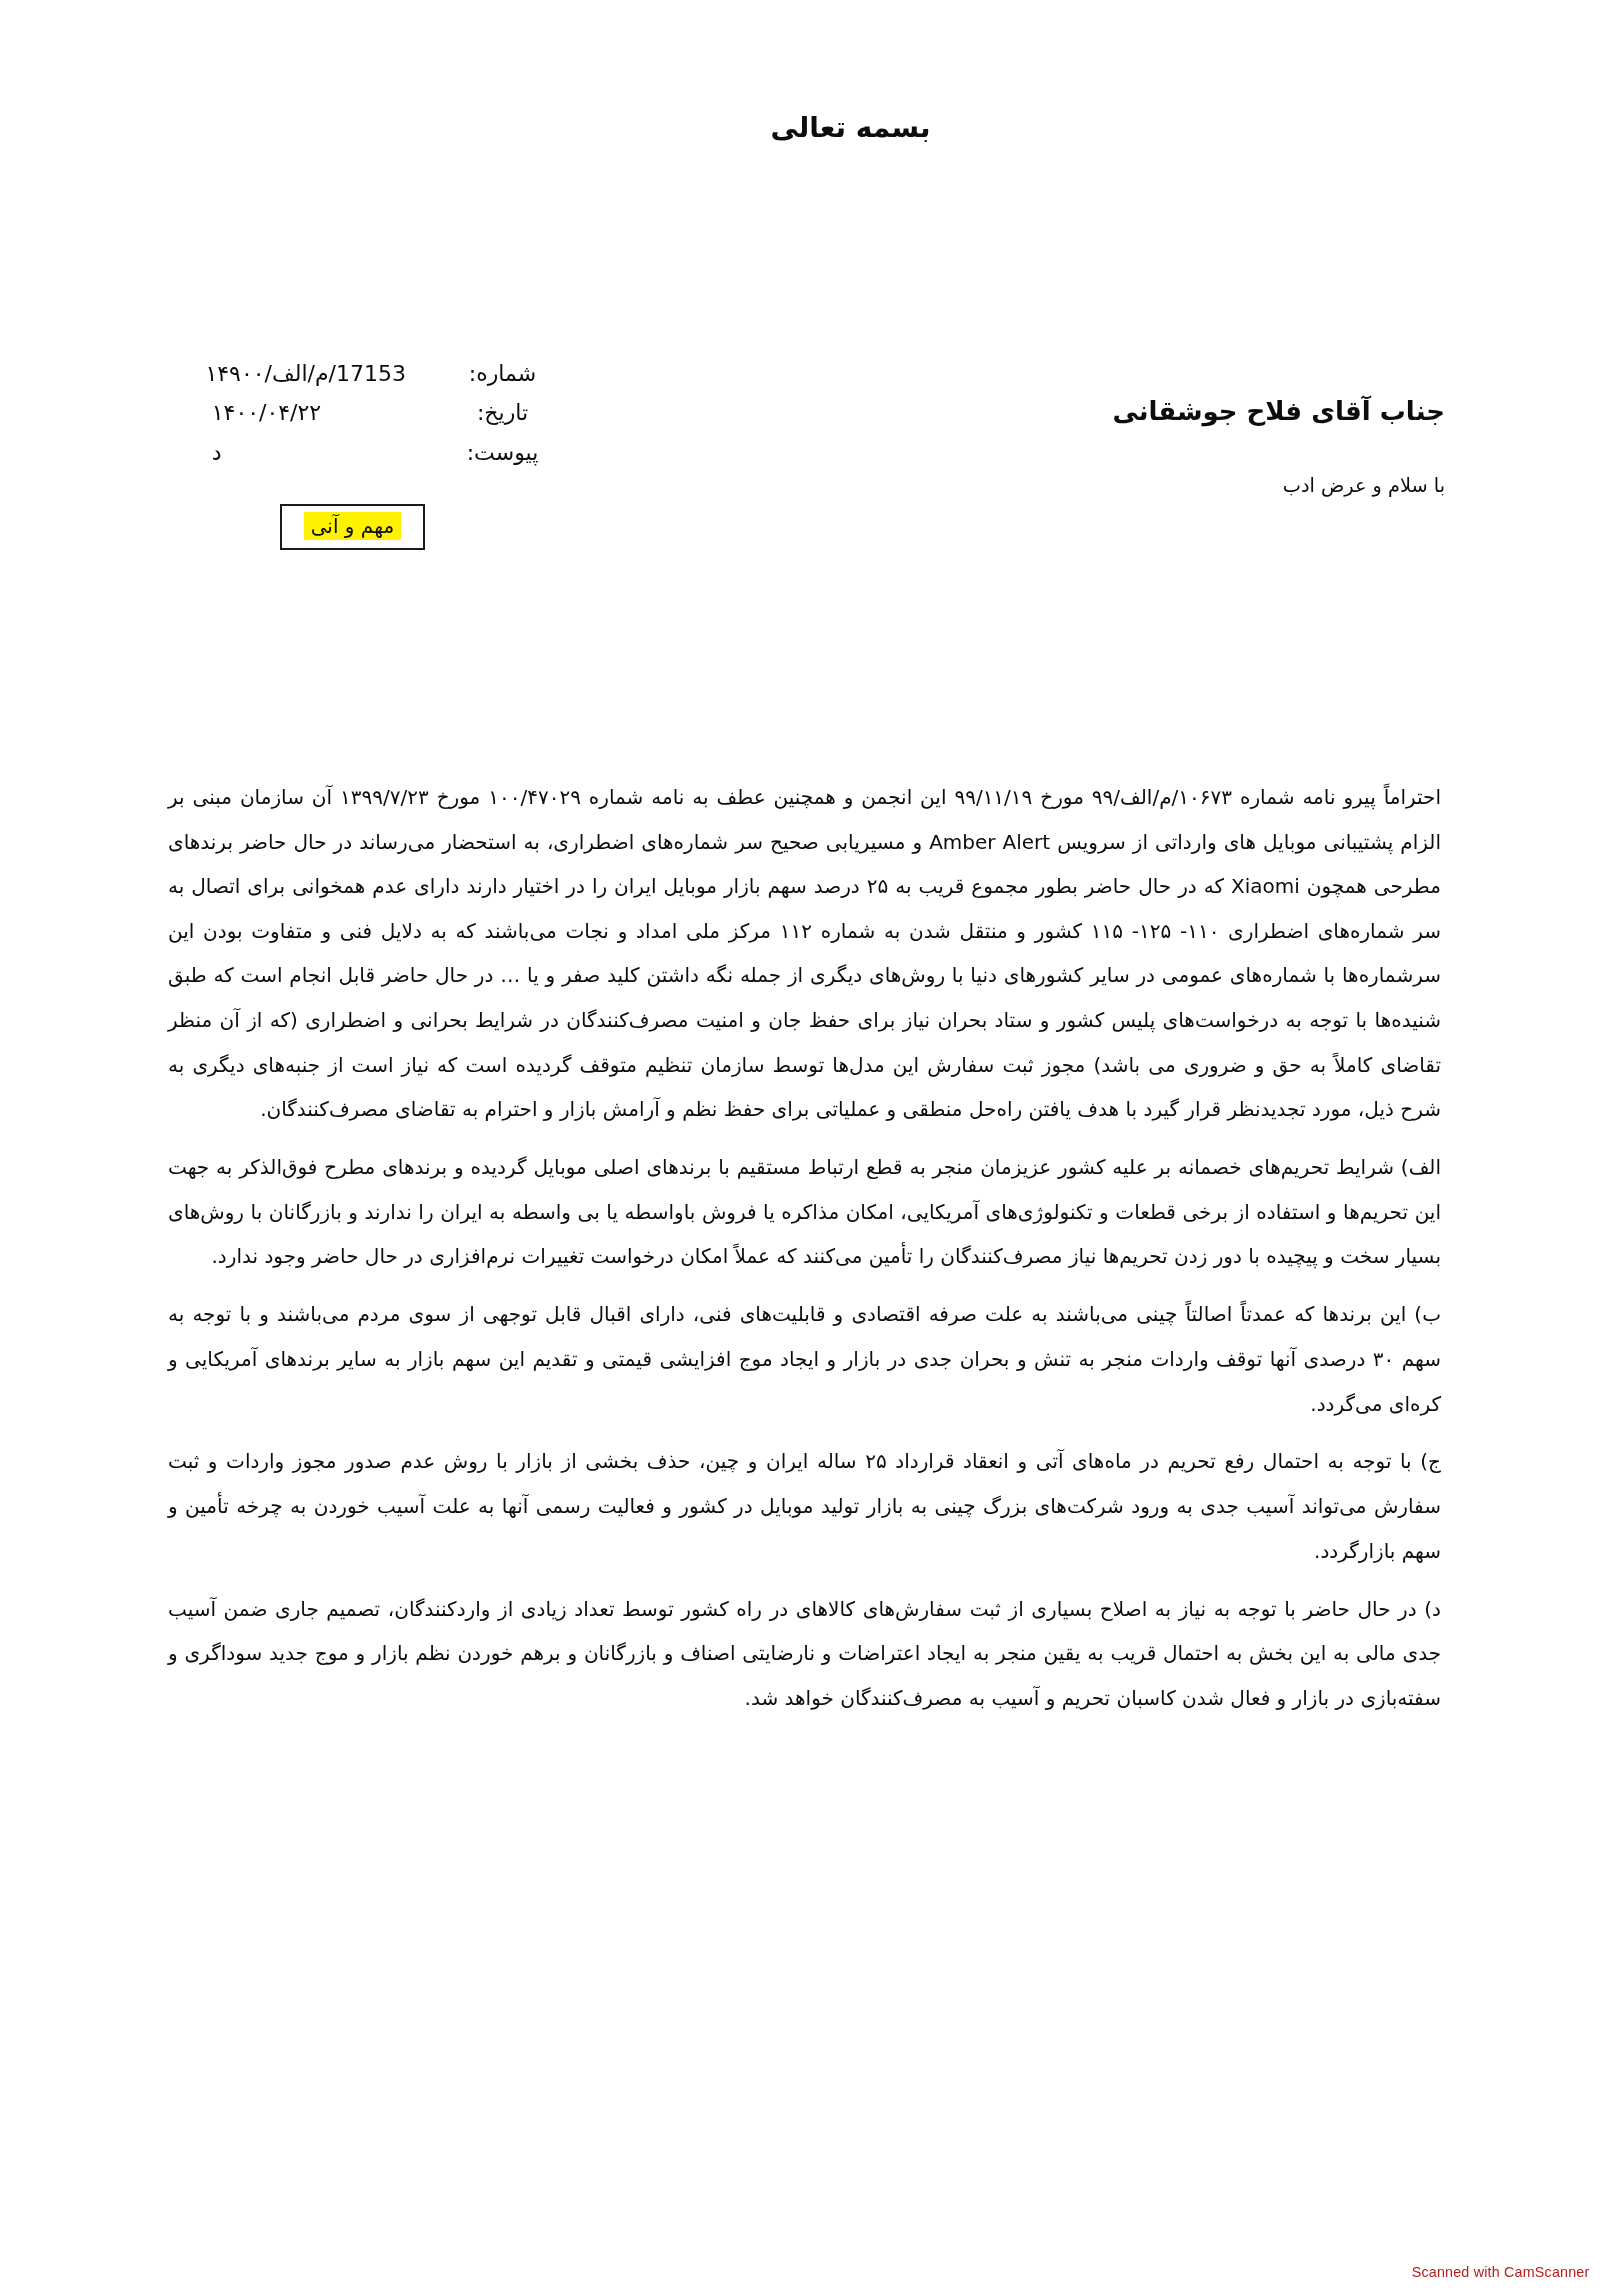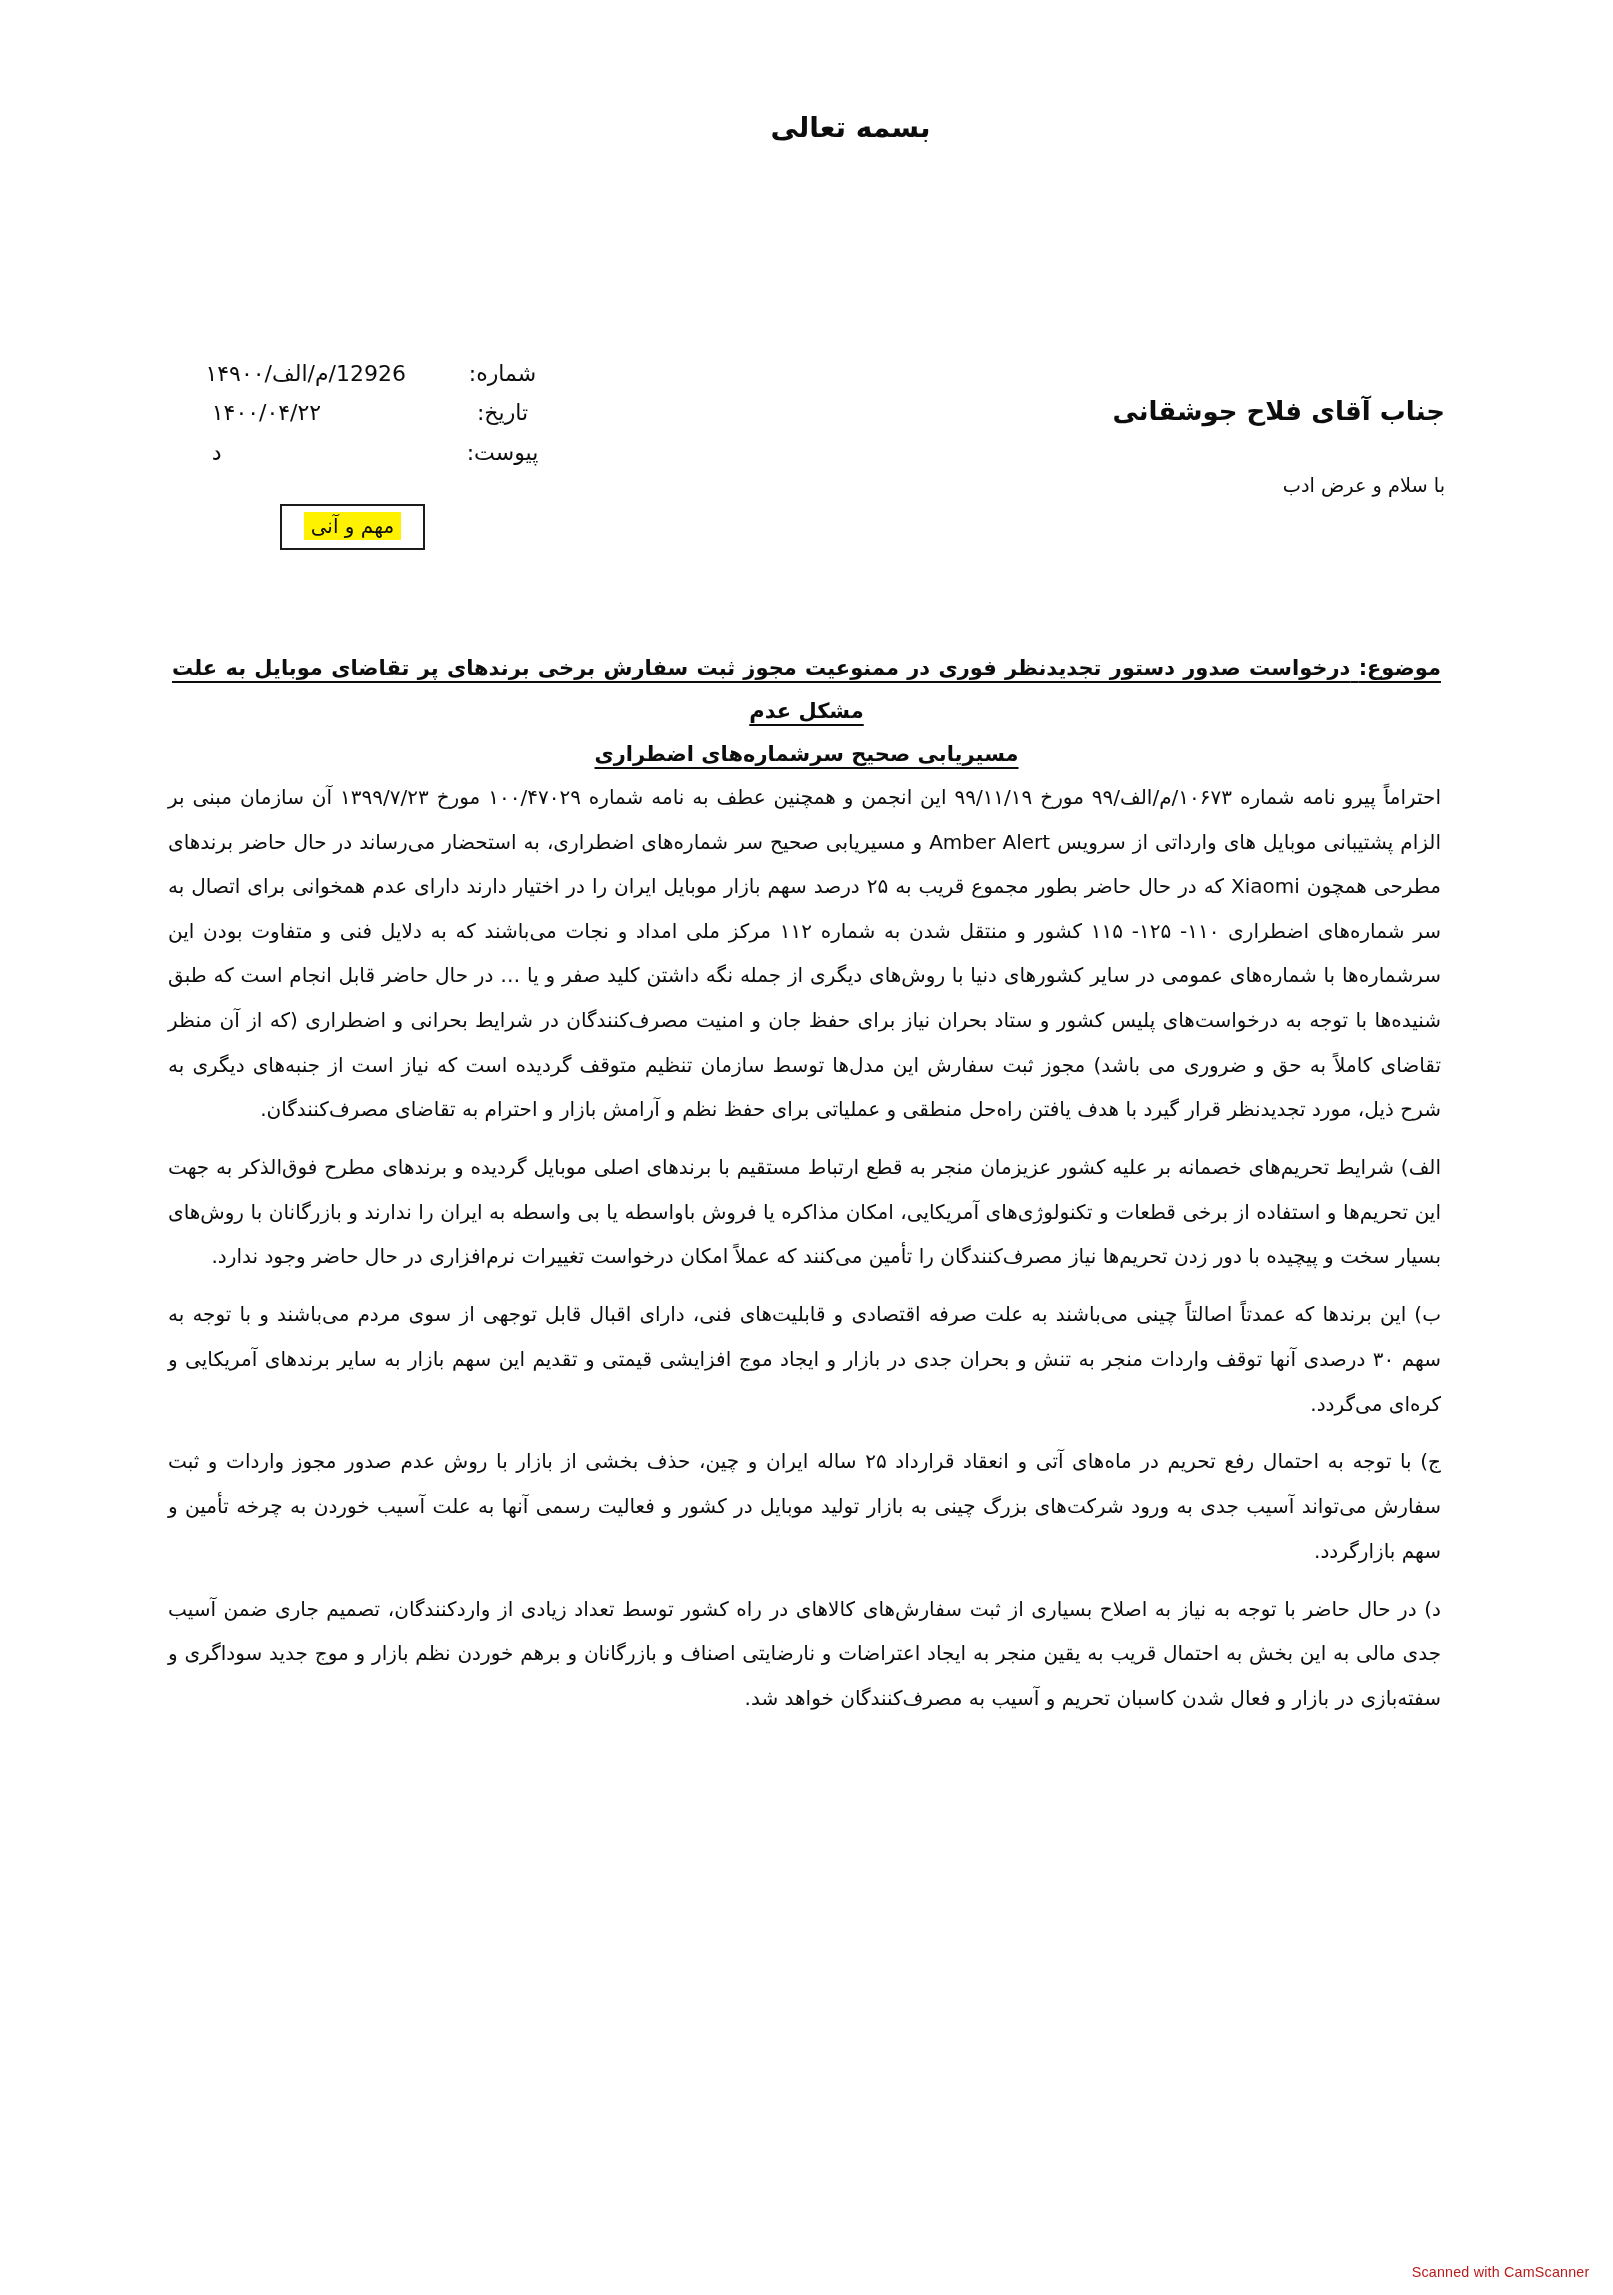--- a/index.html
+++ b/index.html
@@ -154,45 +154,41 @@
 </head>
 <body>
 
 <div class="page">
 
   <div class="bismillah">بسمه تعالی</div>
 
   <div class="meta-block">
     <div class="meta-row">
       <span class="meta-label">شماره:</span>
-      <span class="meta-value">12926/م/الف/۱۴۹۰۰</span>
+      <span class="meta-value">17153/م/الف/۱۴۹۰۰</span>
     </div>
     <div class="meta-row">
       <span class="meta-label">تاریخ:</span>
       <span class="meta-value">۱۴۰۰/۰۴/۲۲</span>
     </div>
     <div class="meta-row">
       <span class="meta-label">پیوست:</span>
       <span class="meta-value">د</span>
     </div>
   </div>
 
   <div class="stamp-box">
     <span class="stamp-text" style="background: rgb(255, 242, 0);">مهم و آنی</span>
   </div>
 
   <div class="recipient">
     <div class="recipient-name">جناب آقای فلاح جوشقانی</div>
     <div class="salutation">با سلام و عرض ادب</div>
   </div>
 
-  <div class="subject">
-    <span class="u">موضوع:</span><span class="u">&nbsp;</span><span class="u">درخواست صدور دستور تجدیدنظر فوری در ممنوعیت مجوز ثبت سفارش برخی برندهای پر تقاضای موبایل به علت مشکل عدم</span><br>
-    <span class="u">مسیریابی صحیح سرشماره‌های اضطراری</span>
-  </div>
 
   <div class="body-area">
     <p class="para">احتراماً پیرو نامه شماره ۱۰۶۷۳/م/الف/۹۹ مورخ ۹۹/۱۱/۱۹ این انجمن و همچنین عطف به نامه شماره ۱۰۰/۴۷۰۲۹ مورخ ۱۳۹۹/۷/۲۳ آن سازمان مبنی بر الزام پشتیبانی موبایل های وارداتی از سرویس Amber Alert و مسیریابی صحیح سر شماره‌های اضطراری، به استحضار می‌رساند در حال حاضر برندهای مطرحی همچون Xiaomi که در حال حاضر بطور مجموع قریب به ۲۵ درصد سهم بازار موبایل ایران را در اختیار دارند دارای عدم همخوانی برای اتصال به سر شماره‌های اضطراری ۱۱۰- ۱۲۵- ۱۱۵ کشور و منتقل شدن به شماره ۱۱۲ مرکز ملی امداد و نجات می‌باشند که به دلایل فنی و متفاوت بودن این سرشماره‌ها با شماره‌های عمومی در سایر کشورهای دنیا با روش‌های دیگری از جمله نگه داشتن کلید صفر و یا … در حال حاضر قابل انجام است که طبق شنیده‌ها با توجه به درخواست‌های پلیس کشور و ستاد بحران نیاز برای حفظ جان و امنیت مصرف‌کنندگان در شرایط بحرانی و اضطراری (که از آن منظر تقاضای کاملاً به حق و ضروری می باشد) مجوز ثبت سفارش این مدل‌ها توسط سازمان تنظیم متوقف گردیده است که نیاز است از جنبه‌های دیگری به شرح ذیل، مورد تجدیدنظر قرار گیرد با هدف یافتن راه‌حل منطقی و عملیاتی برای حفظ نظم و آرامش بازار و احترام به تقاضای مصرف‌کنندگان.</p>
     <p class="para">الف) شرایط تحریم‌های خصمانه بر علیه کشور عزیزمان منجر به قطع ارتباط مستقیم با برندهای اصلی موبایل گردیده و برندهای مطرح فوق‌الذکر به جهت این تحریم‌ها و استفاده از برخی قطعات و تکنولوژی‌های آمریکایی، امکان مذاکره یا فروش باواسطه یا بی واسطه به ایران را ندارند و بازرگانان با روش‌های بسیار سخت و پیچیده با دور زدن تحریم‌ها نیاز مصرف‌کنندگان را تأمین می‌کنند که عملاً امکان درخواست تغییرات نرم‌افزاری در حال حاضر وجود ندارد.</p>
     <p class="para">ب) این برندها که عمدتاً اصالتاً چینی می‌باشند به علت صرفه اقتصادی و قابلیت‌های فنی، دارای اقبال قابل توجهی از سوی مردم می‌باشند و با توجه به سهم ۳۰ درصدی آنها توقف واردات منجر به تنش و بحران جدی در بازار و ایجاد موج افزایشی قیمتی و تقدیم این سهم بازار به سایر برندهای آمریکایی و کره‌ای می‌گردد.</p>
     <p class="para">ج) با توجه به احتمال رفع تحریم در ماه‌های آتی و انعقاد قرارداد ۲۵ ساله ایران و چین، حذف بخشی از بازار با روش عدم صدور مجوز واردات و ثبت سفارش می‌تواند آسیب جدی به ورود شرکت‌های بزرگ چینی به بازار تولید موبایل در کشور و فعالیت رسمی آنها به علت آسیب خوردن به چرخه تأمین و سهم بازارگردد.</p>
     <p class="para">د) در حال حاضر با توجه به نیاز به اصلاح بسیاری از ثبت سفارش‌های کالاهای در راه کشور توسط تعداد زیادی از واردکنندگان، تصمیم جاری ضمن آسیب جدی مالی به این بخش به احتمال قریب به  یقین منجر به ایجاد اعتراضات و نارضایتی اصناف و بازرگانان و برهم خوردن نظم بازار و موج جدید سوداگری و سفته‌بازی در بازار و فعال شدن کاسبان تحریم و آسیب به مصرف‌کنندگان خواهد شد.</p>
   </div>
 
   <div class="scan-footer">Scanned with CamScanner</div>

